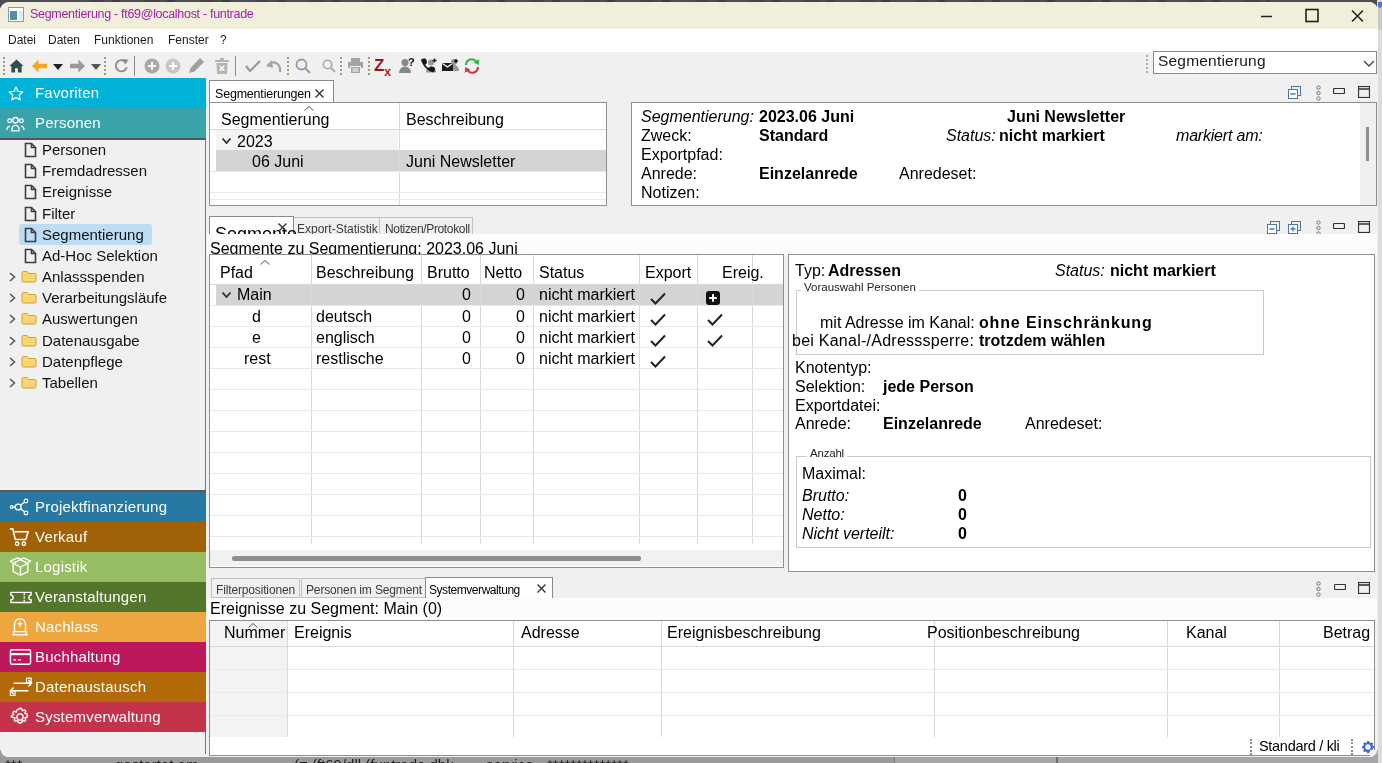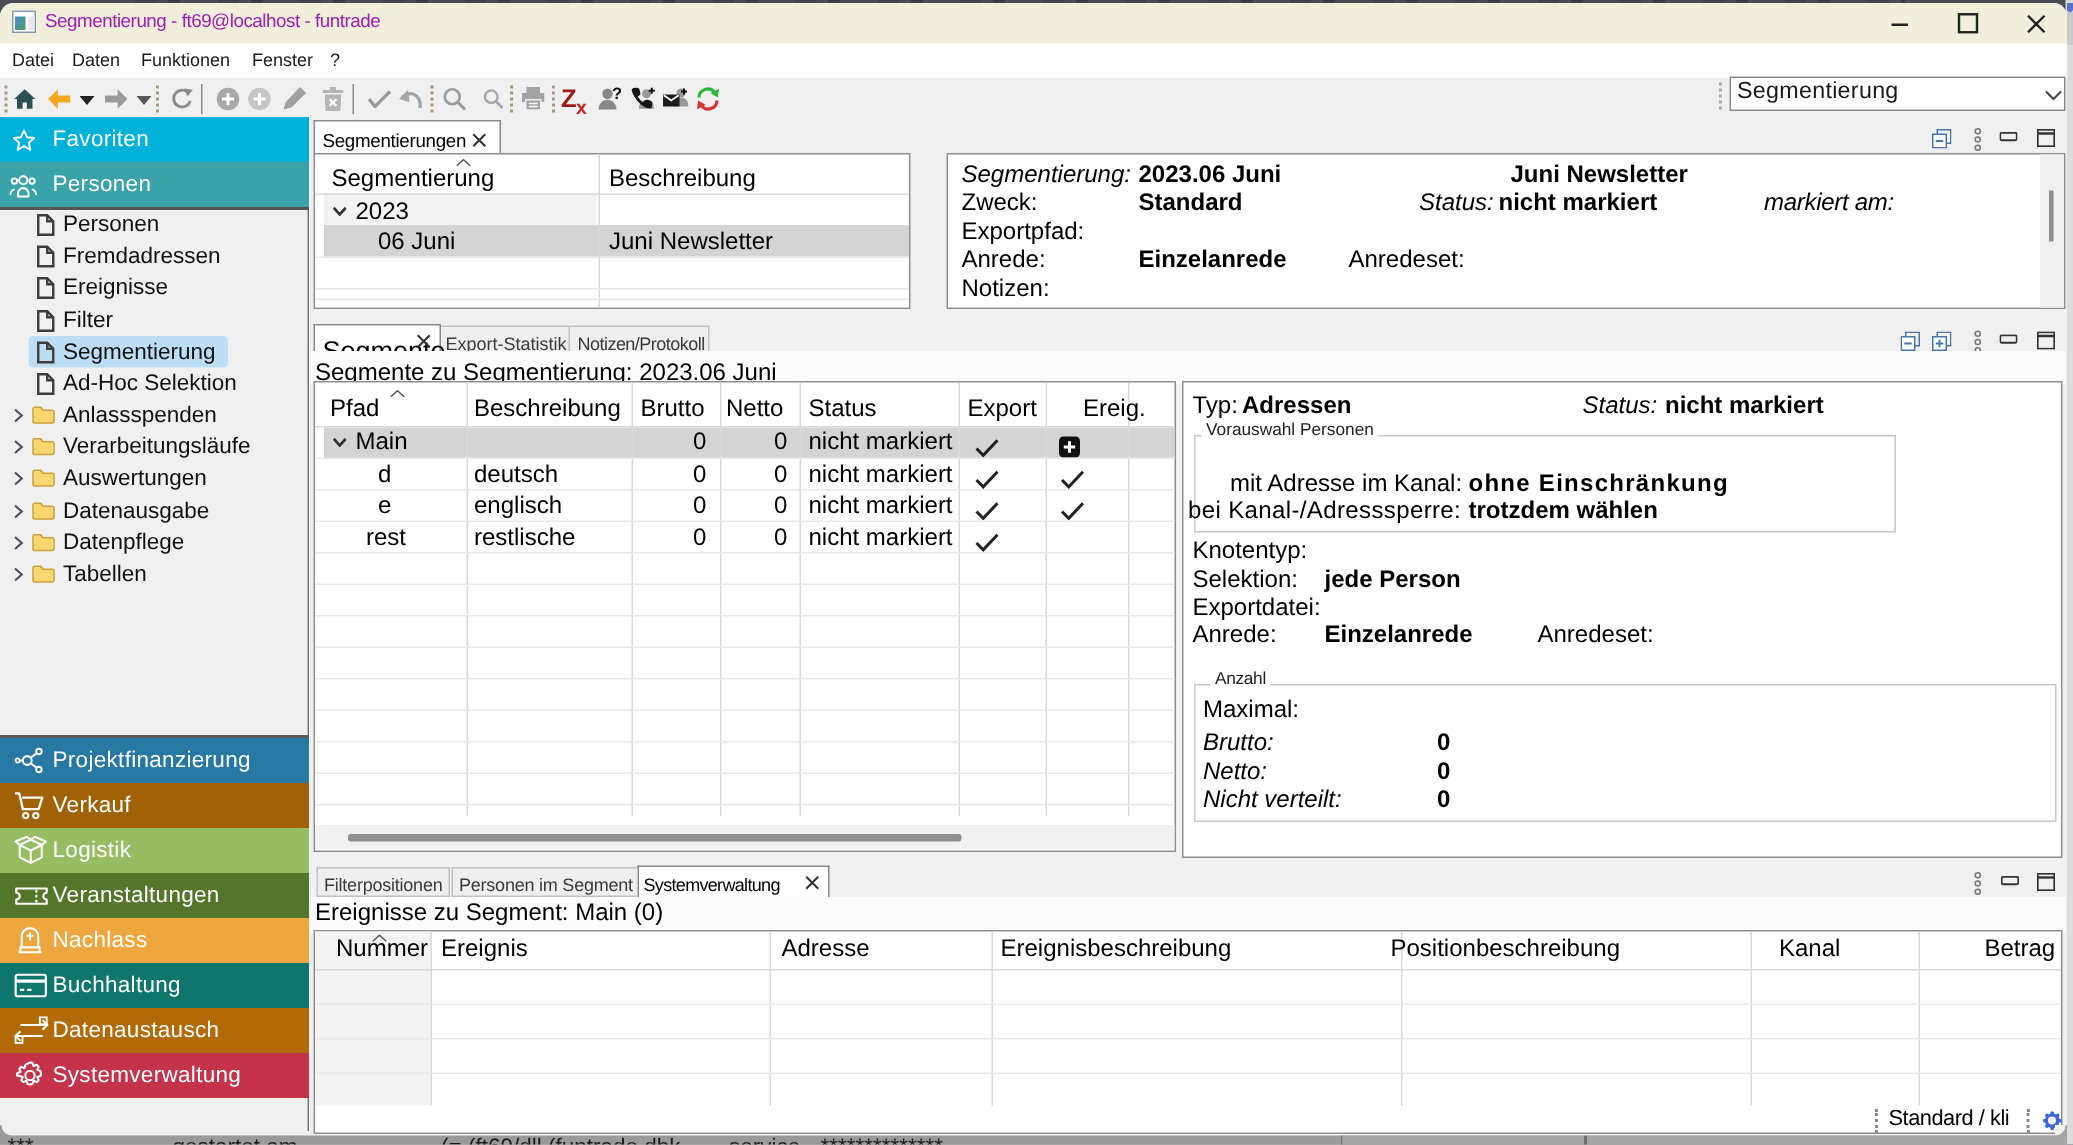--- a/index.html
+++ b/index.html
@@ -271,21 +271,21 @@
       <span>Veranstaltungen</span>
     </div>
   <div class="sbh" style="top:610px;background:#eea63e">
       <svg width="22" height="22" viewBox="0 0 24 24">
         <path d="M6 17V9a6 6 0 0112 0v8" fill="none" stroke="#fff" stroke-width="1.5"></path>
         <path d="M12 6v6M9.5 8.5h5" stroke="#fff" stroke-width="1.5"></path>
         <path d="M3.5 20.5h17M5 17h14v3.5H5z" fill="none" stroke="#fff" stroke-width="1.5" stroke-linejoin="round"></path>
       </svg>
       <span>Nachlass</span>
     </div>
-  <div class="sbh" style="top:640px;background:#0f766e">
+  <div class="sbh" style="top:640px;background:#be185d">
       <svg width="23" height="22" viewBox="0 0 24 22">
         <rect x="1.5" y="3.5" width="21" height="15" rx="1.5" fill="none" stroke="#fff" stroke-width="1.5"></rect>
         <path d="M1.5 8h21" stroke="#fff" stroke-width="2.2"></path>
         <path d="M4.5 14h3M9.5 14h3" stroke="#fff" stroke-width="1.5"></path>
       </svg>
       <span>Buchhaltung</span>
     </div>
   <div class="sbh" style="top:670px;background:#b26908">
       <svg width="24" height="22" viewBox="0 0 26 22">
         <path d="M5 7h19M21 3.5L24.5 7 21 10.5" fill="none" stroke="#fff" stroke-width="1.5" stroke-linejoin="round"></path>

